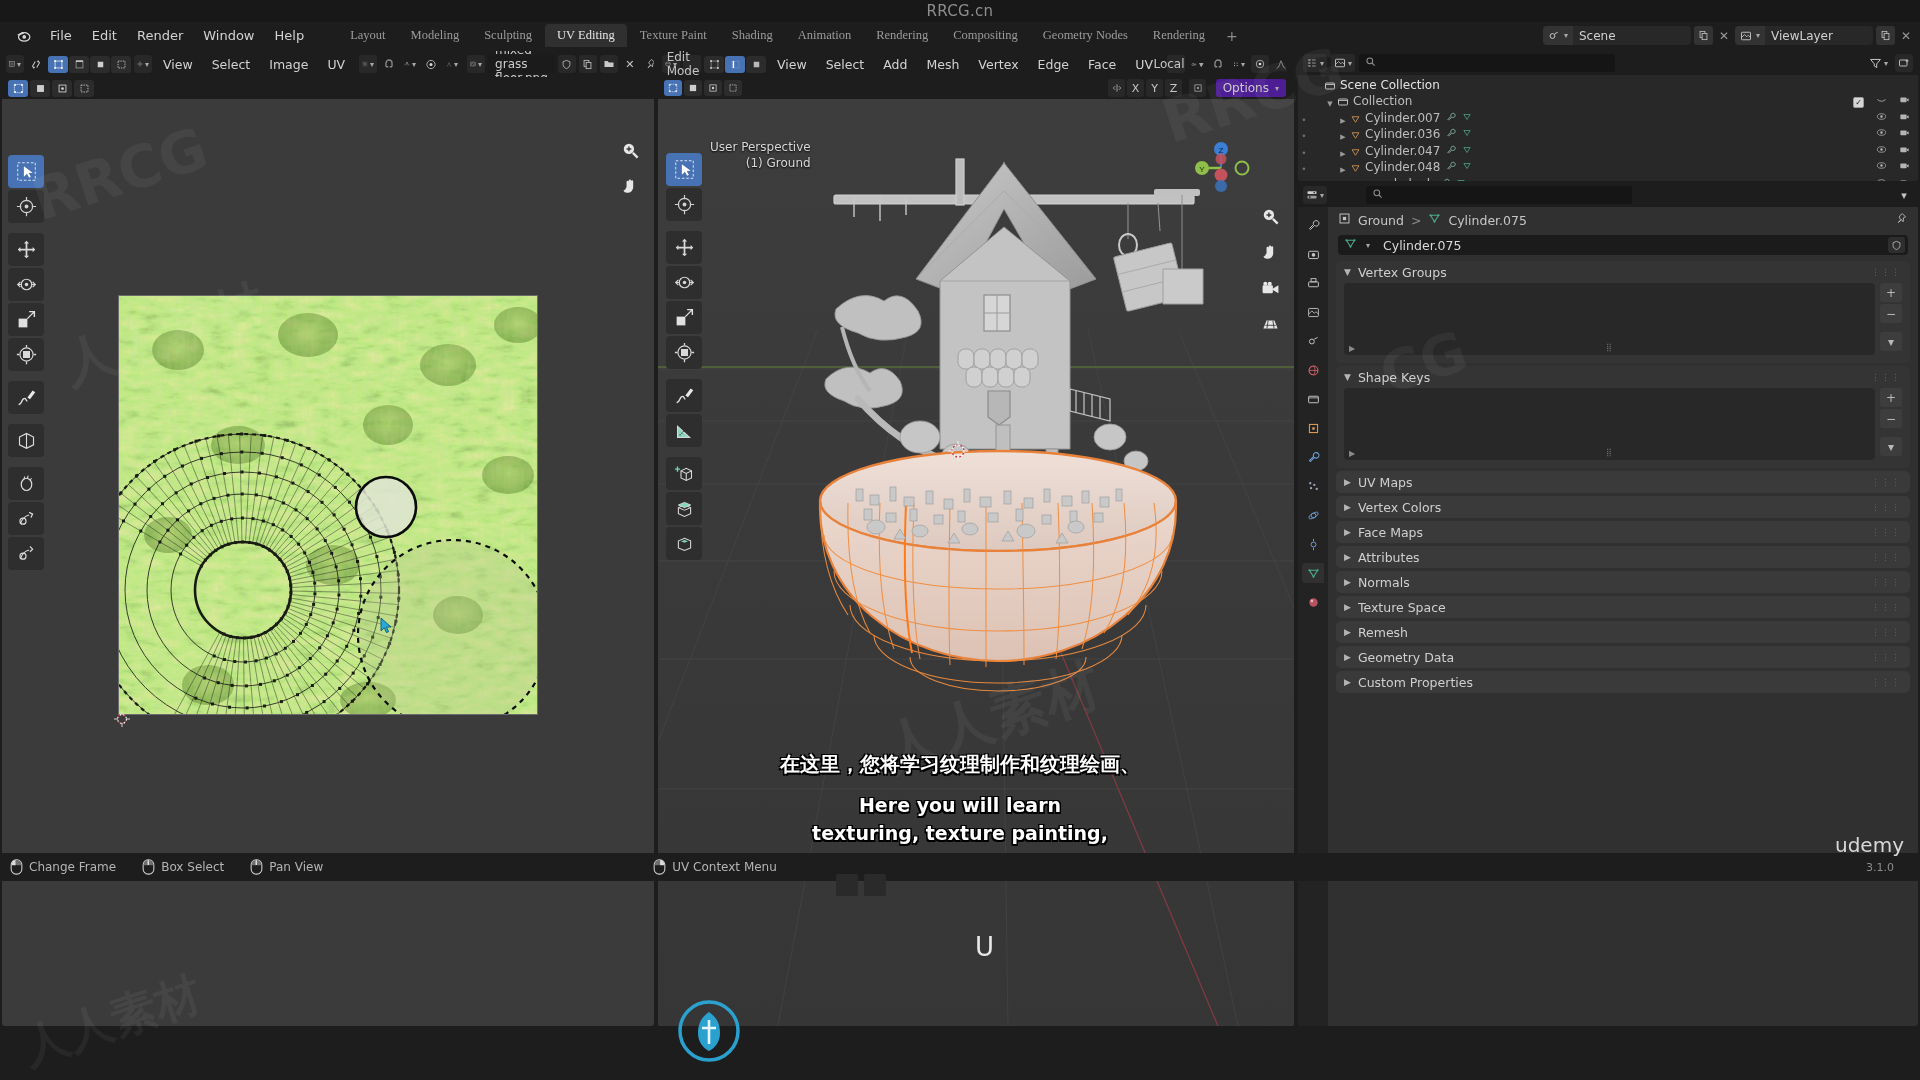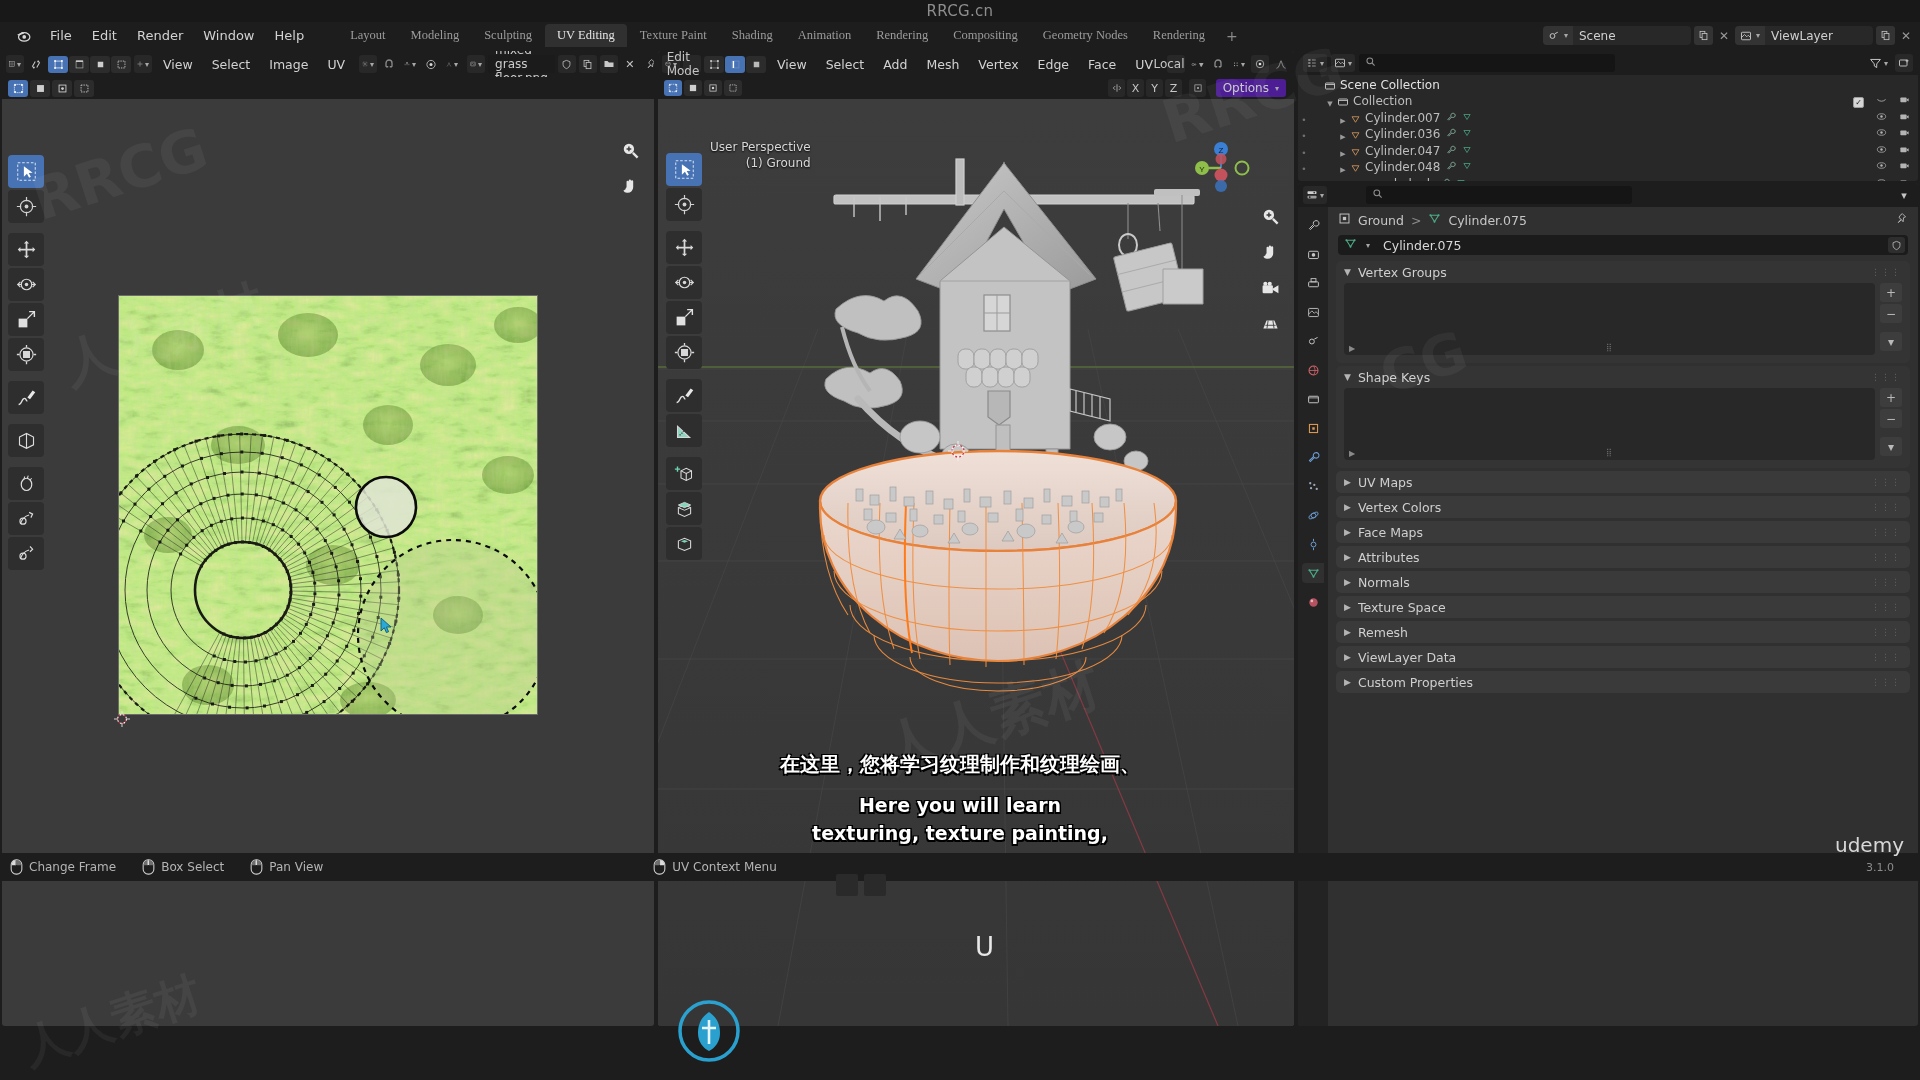--- a/index.html
+++ b/index.html
@@ -1728,21 +1728,21 @@
           <div class="panel closed">
             <div class="panel-hd">
               <span style="font-size:9px;color:#b4b4b4">▶</span>
               <span>Remesh</span>
               <span class="grip">⋮⋮⋮</span>
             </div>
           </div>
           <div class="panel closed">
             <div class="panel-hd">
               <span style="font-size:9px;color:#b4b4b4">▶</span>
-              <span>ViewLayer Data</span>
+              <span>Geometry Data</span>
               <span class="grip">⋮⋮⋮</span>
             </div>
           </div>
           <div class="panel closed">
             <div class="panel-hd">
               <span style="font-size:9px;color:#b4b4b4">▶</span>
               <span>Custom Properties</span>
               <span class="grip">⋮⋮⋮</span>
             </div>
           </div>

